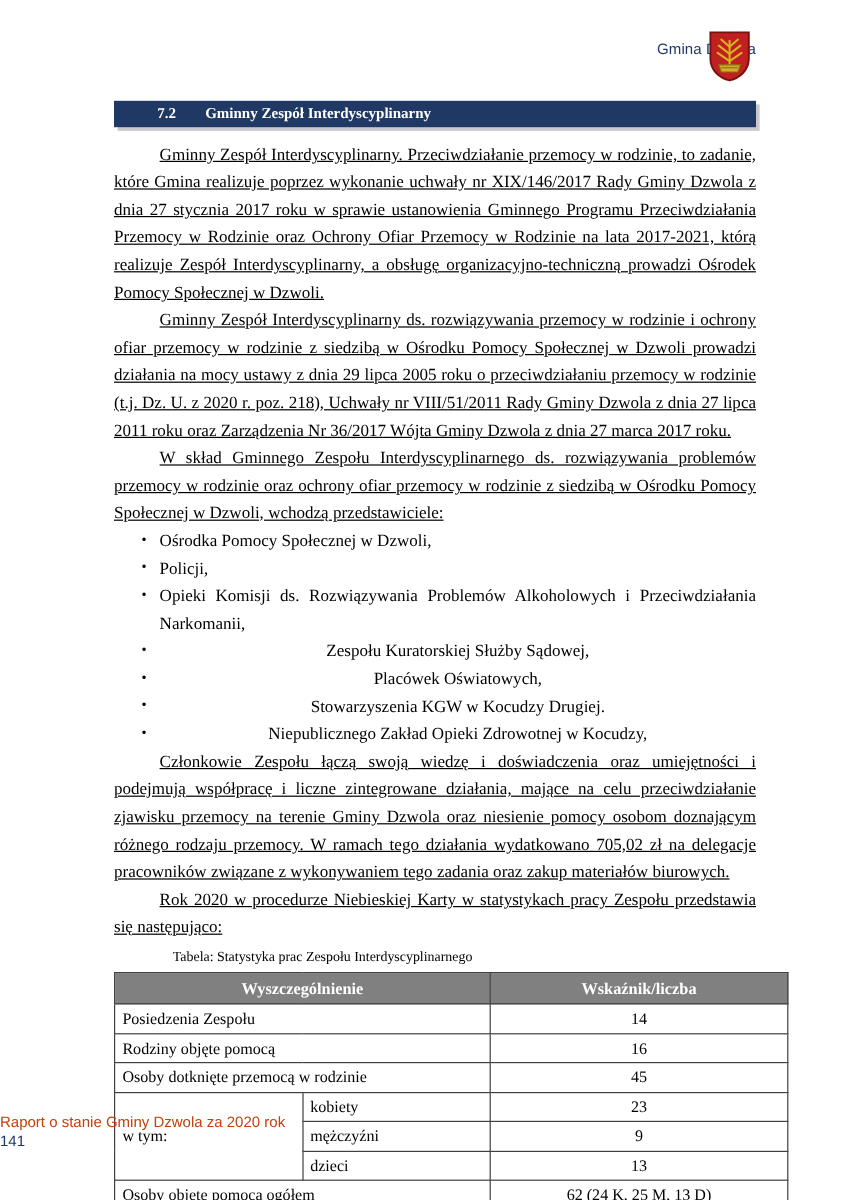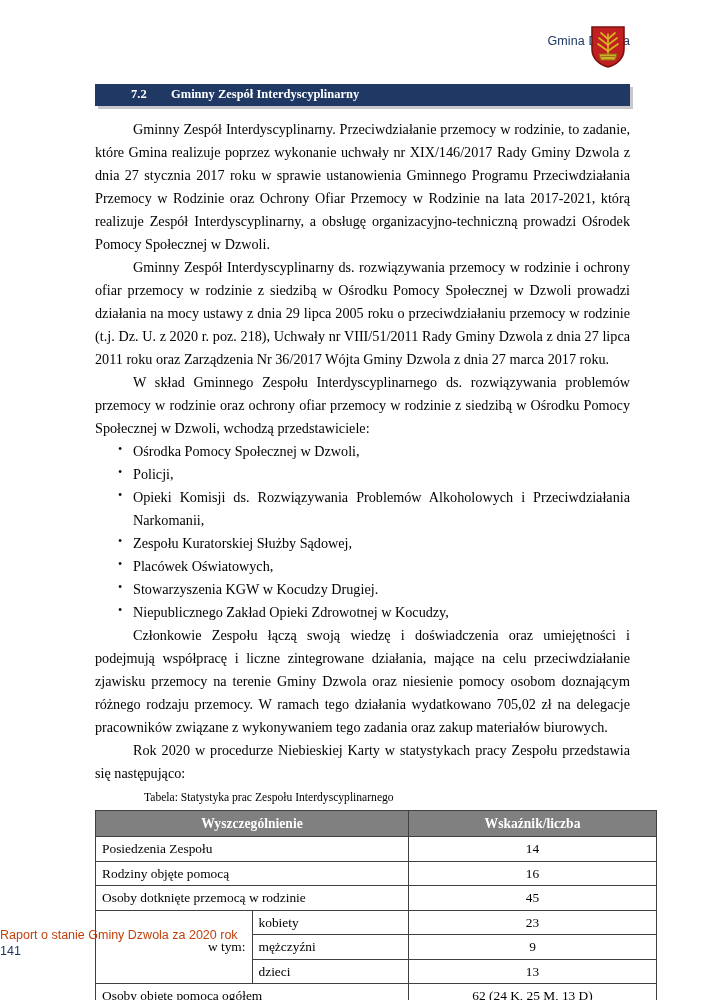--- a/index.html
+++ b/index.html
@@ -83,20 +83,21 @@
     width: 535px;
   }
   p.body-par {
     margin: 0 0 0 0;
     font-size: 14.2px;
     line-height: 1.62;
     text-align: justify;
     text-justify: inter-word;
     text-indent: 38px;
     hyphens: none;
+    text-decoration: underline;
   }
   ul.org-list {
     margin: 0;
     padding: 0;
     list-style: none;
   }
   ul.org-list li {
     position: relative;
     padding-left: 38px;
     font-size: 14.2px;
@@ -104,21 +105,21 @@
     text-align: justify;
   }
   ul.org-list li::before {
     content: "\2022";
     position: absolute;
     left: 23px;
     top: 0;
     font-size: 12px;
   }
   ul.org-list li.nowrap-item {
-    text-align: left;
+    text-align: center;
   }
 
   
   .table-caption {
     margin: 4px;
     padding-left: 45px;
     font-size: 11.6px;
     line-height: 1.5;
   }
   table.stat-table {
@@ -145,21 +146,21 @@
     height: 21px;
   }
   td.label-cell {
     text-align: left;
   }
   td.value-cell {
     text-align: center;
     font-family: Liberation Serif, serif;
   }
   td.span-cell {
-    text-align: right;
+    text-align: left;
     vertical-align: middle;
   }
 
   
   .footer-note {
     position: absolute;
     left: 0;
     top: 928px;
     width: 625px;
     font-family: "Liberation Sans", sans-serif;

